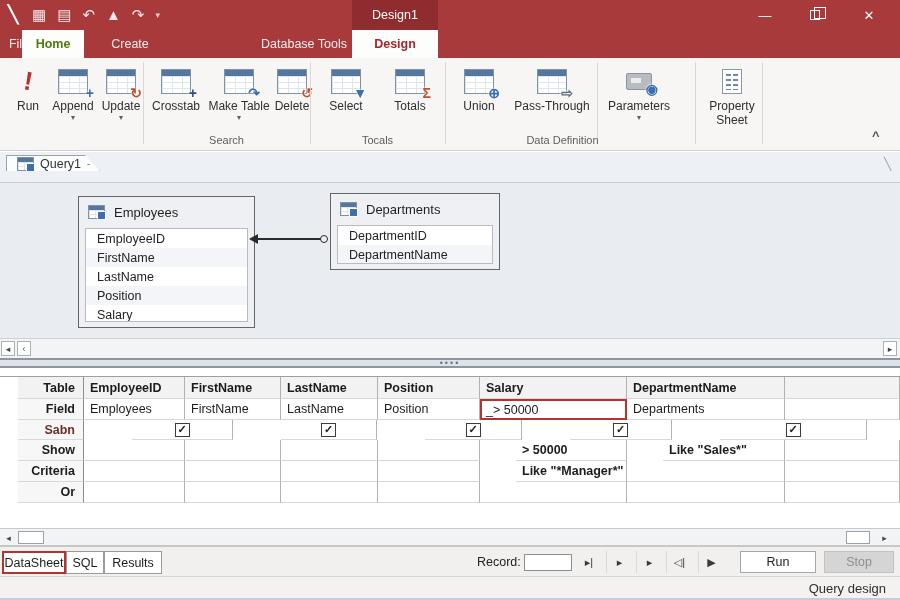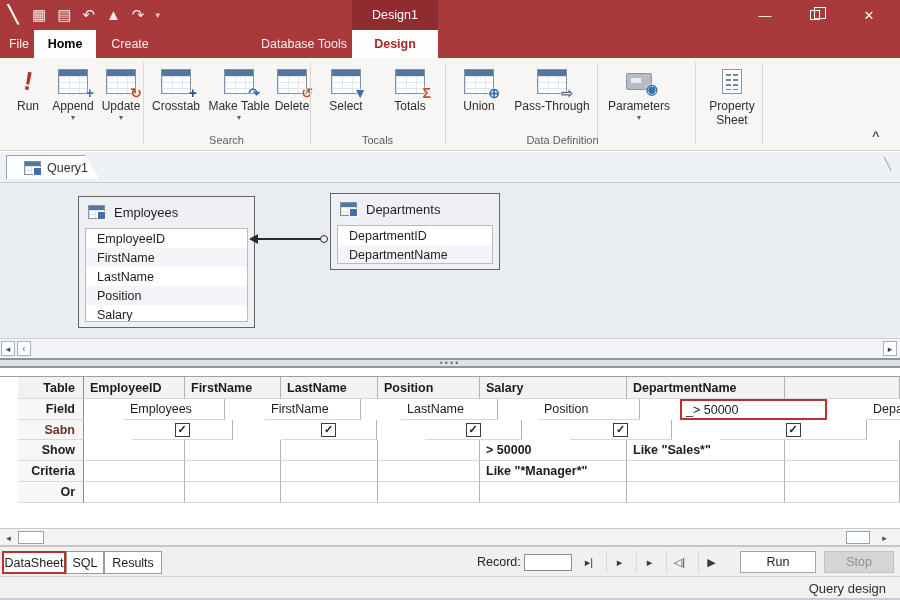--- a/index.html
+++ b/index.html
@@ -20,21 +20,21 @@
   .btn-close { left:852px; }
   .maxbox { width:10px; height:10px; border:1.3px solid #fff; position:relative; display:inline-block; }
   .maxbox::before { content:""; position:absolute; top:-4px; left:3px; width:10px; height:10px; border:1.3px solid #fff; }
 
   
   .tabrow { position:absolute; left:0; top:30px; width:900px; height:28px; background:#a93a3c; }
   .rtab { position:absolute; top:0; height:28px; display:flex; align-items:center; justify-content:center;
           color:#f7eded; font-size:12.5px; }
   .rtab.white { background:#fdfdfc; }
   .tab-file { left:0; width:38px; }
-  .tab-home { left:34px; width:62px; color:#000000; font-weight:bold; }
+  .tab-home { left:22px; width:62px; color:#4d7c0f; font-weight:bold; }
   .tab-create { left:104px; width:52px; }
   .tab-external { left:160px; width:94px; }
   .tab-dbtools { left:258px; width:92px; }
   .tab-design { left:352px; width:86px; color:#a4262c; font-weight:bold; }
 
   
   .ribbon { position:absolute; left:0; top:58px; width:900px; height:93px; background:#f7f6f5; border-bottom:1px solid #d2cfcc; }
   .rbtn { position:absolute; top:5px; display:flex; flex-direction:column; align-items:center; text-align:center;
           font-size:12px; color:#2f2f2f; }
   .rbtn .icoarea { height:36px; display:flex; align-items:center; justify-content:center; }
@@ -65,23 +65,23 @@
       background:repeating-linear-gradient(180deg,#6f88a8 0 2px, transparent 2px 5px); }
   .ico-props::before { left:3px; } .ico-props::after { right:3px; }
 
   .b-run{left:8px;width:40px;} .b-append{left:50px;width:46px;} .b-update{left:98px;width:46px;}
   .b-crosstab{left:147px;width:58px;} .b-maketable{left:207px;width:64px;} .b-delete{left:271px;width:42px;}
   .b-select{left:320px;width:52px;} .b-totals{left:384px;width:52px;} .b-union{left:454px;width:50px;}
   .b-pass{left:506px;width:92px;} .b-params{left:604px;width:70px;} .b-props{left:702px;width:60px;}
 
   
   .doctabs { position:absolute; left:0; top:152px; width:900px; height:31px; background:#edf1f5; border-bottom:1px solid #c6ccd3; }
-  .qtab { position:absolute; left:6px; top:3px; height:24px; width:94px; background:#fcfdfd; border:1px solid #9aa4ae; border-bottom:none;
+  .qtab { position:absolute; left:6px; top:3px; height:16px; width:94px; background:#fcfdfd; border:1px solid #9aa4ae; border-bottom:none;
           clip-path:polygon(0 0, 84% 0, 100% 100%, 0 100%);
-          display:flex; align-items:center; gap:6px; padding-left:17px; font-size:12.5px; color:#333; }
+          display:flex; align-items:center; gap:6px; padding-left:10px; font-size:12.5px; color:#333; }
   .qtab .dash { font-size:10px; color:#777; } .qtab .x { font-size:10px; color:#444; font-weight:bold; }
   .deco-tick { position:absolute; left:884px; top:5px; color:#9aa2ab; font-size:12px; }
 
   .mini-tbl { width:17px; height:14px; background:#fff; border:1px solid #7f93a8; position:relative;
               background-image:linear-gradient(#dfe5ec 1px, transparent 1px), linear-gradient(90deg,#dfe5ec 1px, transparent 1px);
               background-size:100% 4px, 6px 100%; background-position:0 4px,0 0; flex:0 0 auto; }
   .mini-tbl::before { content:""; position:absolute; top:0; left:0; right:0; height:4px; background:#55779e; }
   .mini-tbl::after { content:""; position:absolute; right:-2px; bottom:-2px; width:7px; height:7px; background:#3f6fae; border:1px solid #fff; }
 
   
@@ -108,28 +108,28 @@
   .grip { font-size:9px; letter-spacing:2px; color:#6d747c; line-height:4px; }
 
   
   .grid { position:absolute; left:0; top:376px; width:900px; height:152px; background:#fff; border-top:1px solid #9aa0a6; }
   .grow { display:grid; grid-template-columns:84px 101px 96px 97px 102px 147px 158px auto; }
   .gcell { border-right:1px solid #b2b2b2; border-bottom:1px solid #d8d8d8; padding:0 6px;
            display:flex; align-items:center; font-size:12.5px; color:#1c1c1c; overflow:hidden; white-space:nowrap; }
   .glabel { justify-content:flex-end; font-weight:bold; padding-right:8px; border-right:1px solid #8d8d8d; background:#f7f7f7;margin-left:18px; }
   .r-table { height:22px; } .r-table .gcell { background:#f2f2f2; font-weight:bold; }
   .r-table .glabel { background:#f2f2f2; }
-  .r-field { height:21px;gap:40px; } .r-sort { height:19px; } .r-sabn { height:20px;gap:48px; }
+  .r-field { height:21px; } .r-sort { height:19px; } .r-sabn { height:20px;gap:48px; }
   .r-show { height:21px; } .r-criteria { height:21px; } .r-or { height:21px; }
   .lbl-sabn { color:#6e2f28; }
   .redcell { border:2px solid #b5332e !important; padding:0 4px; font-weight:normal; }
   .cbcell { justify-content:center; }
   .cb { width:15px; height:14px; border:1.5px solid #3a3a3a; background:#fff; display:flex; align-items:center;
         justify-content:center; font-size:11px; font-weight:bold; color:#222; line-height:11px; }
-  .boldv { font-weight:bold; }
+  .boldv { font-weight:bold;margin-left:36px; }
 
   .hscroll2 { position:absolute; left:0; top:528px; width:900px; height:17px; background:#f2f3f4; border-top:1px solid #c6cacd; }
   .h2btn { position:absolute; top:2px; width:13px; height:13px; display:flex; align-items:center; justify-content:center;
            font-size:9px; color:#444; }
   .h2thumb { position:absolute; top:2px; height:13px; background:#fff; border:1px solid #9aa2aa; }
 
   
   .toolbar { position:absolute; left:0; top:545px; width:900px; height:31px; background:#f1f0ef; border-top:2px solid #c8c6c4; }
   .viewbtn { position:absolute; top:4px; height:23px; background:#fff; border:1px solid #9a9a9a;
              display:flex; align-items:center; justify-content:center; font-size:12.5px; color:#1d1d1d; }

